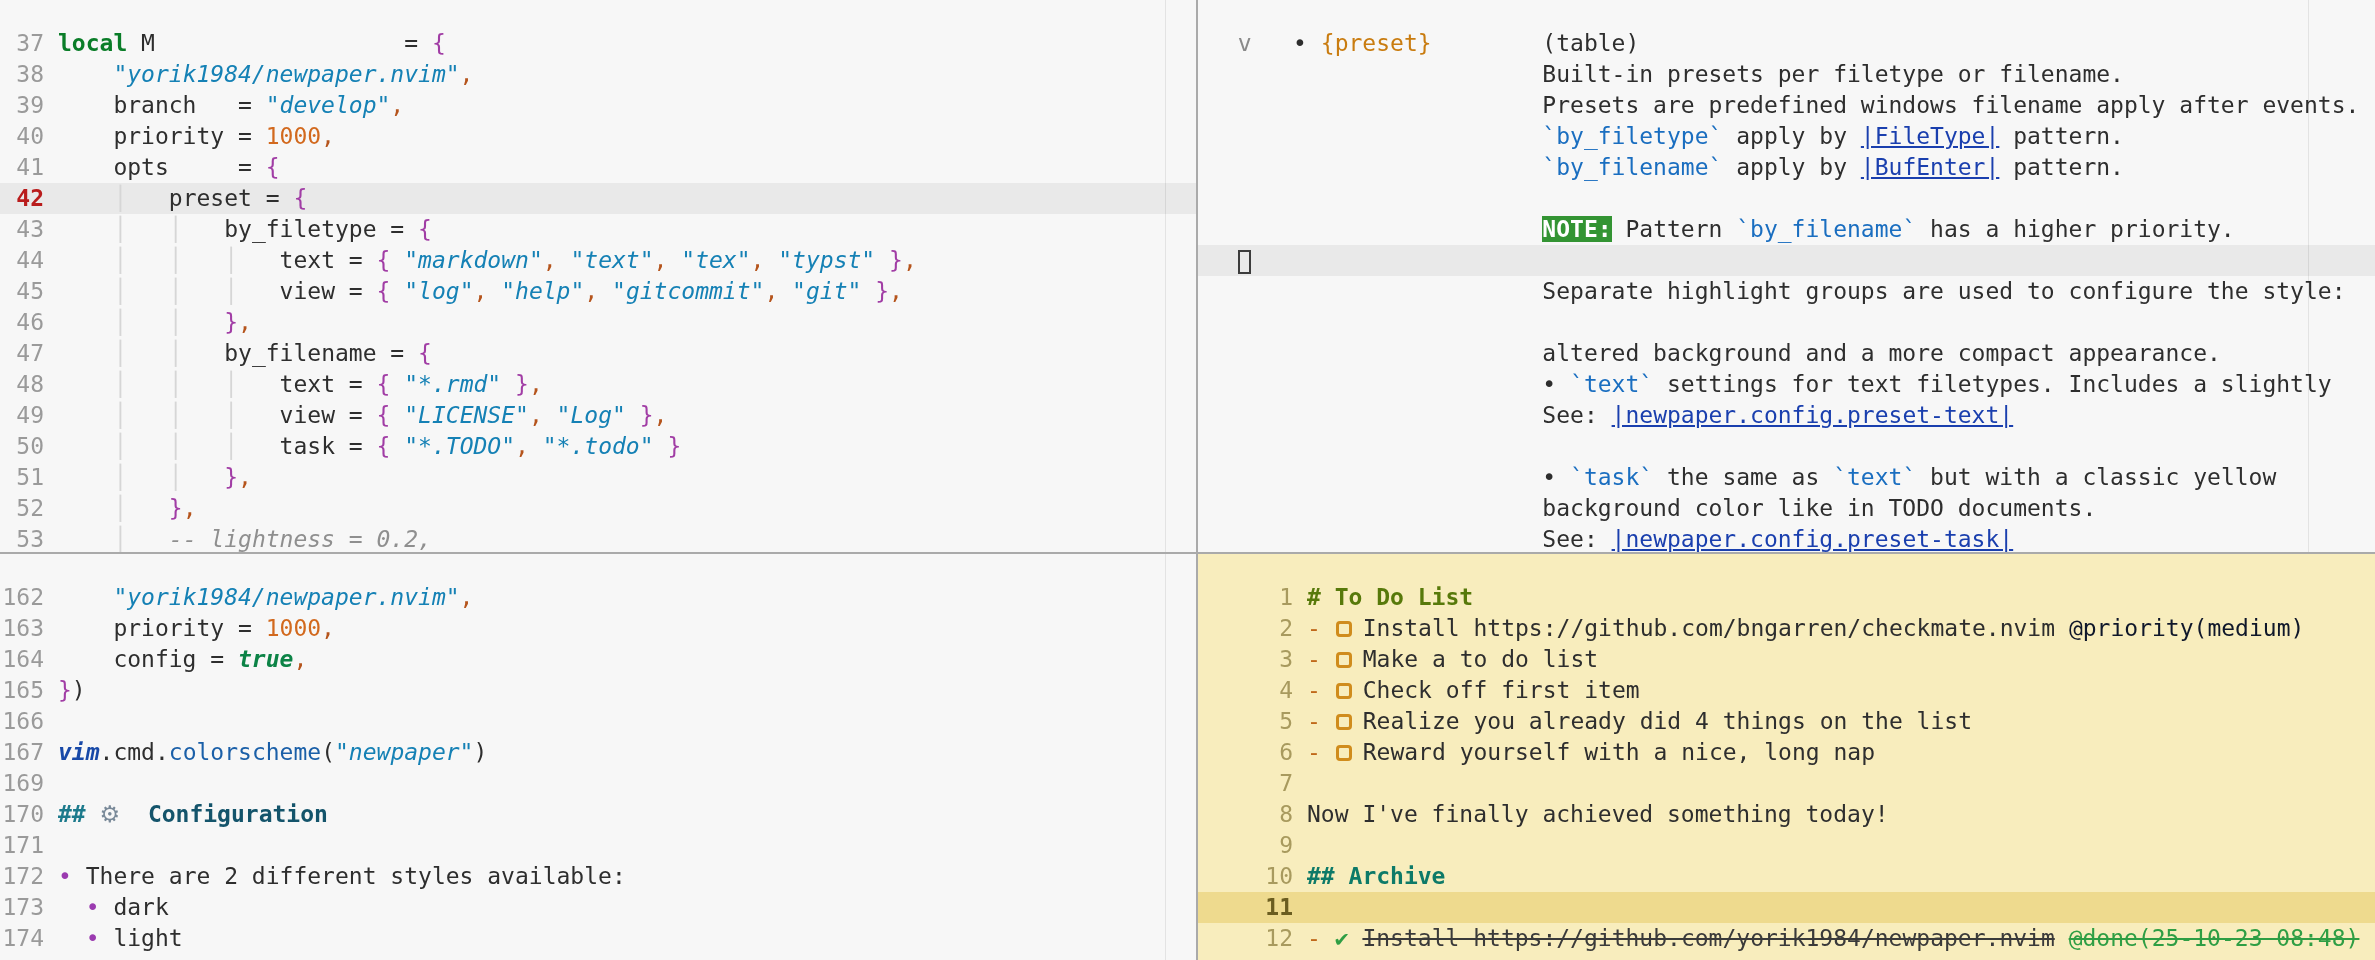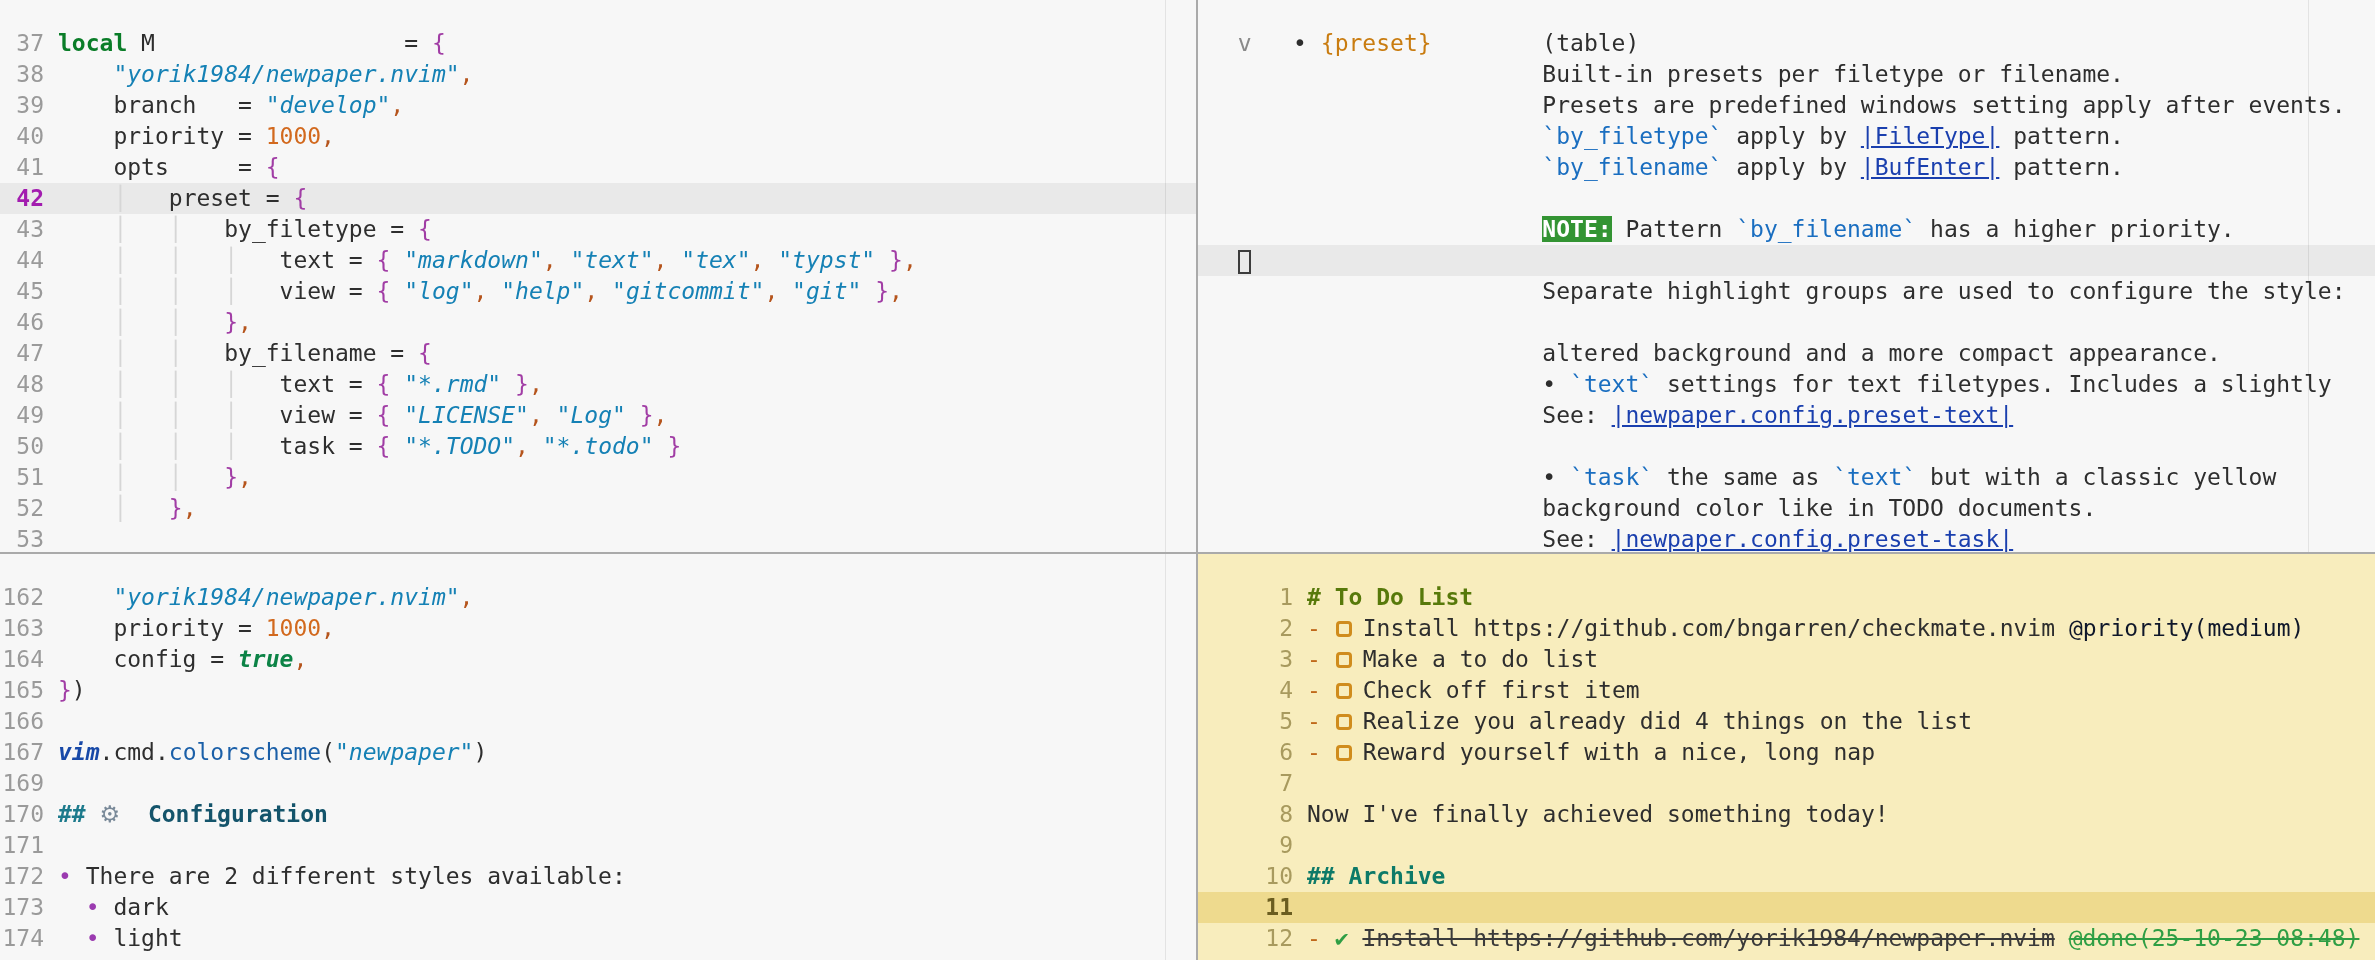--- a/index.html
+++ b/index.html
@@ -11,21 +11,21 @@
   #pane-bottom_left{left:0;top:554px;width:1232px;height:406px;background:#f7f7f7;}
   #pane-bottom_right{left:1198px;top:554px;width:1177px;height:406px;background:#f8edbd;}
   .vsplit{position:absolute;left:1196px;top:0;width:2px;height:960px;background:#aaaaaa;}
   .hsplit{position:absolute;left:0;top:552px;width:2375px;height:2px;background:#aaaaaa;}
   .ccol{position:absolute;top:0;bottom:0;width:1px;background:rgba(0,0,0,0.08);pointer-events:none;}
   .row{display:flex;height:31px;line-height:31px;white-space:pre;}
   .pane .row.cur{background:#e9e9e9;}
   #pane-bottom_right .row.cur{background:#eeda8e;}
   .gut{flex:none;width:44px;margin-right:14px;text-align:right;color:#9a9a9a;}
   #pane-bottom_right .gut{width:95px;margin-right:14px;color:#a89a5e;}
-  .row.cur .gut{color:#a21caf;font-weight:bold;}
+  .row.cur .gut{color:#b91c1c;font-weight:bold;}
   #pane-bottom_right .row.cur .gut{color:#6b5d20;}
   .gut.tl{text-align:left;color:#a89a5e;}
   .txt{white-space:pre;}
   #pane-top_right .txt{padding-left:12px;}
   
   .sg-kw{color:#0a7d28;font-weight:bold;}
   .sg-str{color:#1581b5;font-style:italic;}
   .sg-num{color:#d2691e;}
   .sg-br{color:#a13da5;}
   .sg-dl{color:#b5541c;}
@@ -70,27 +70,27 @@
       <div class="row"><span class="gut">43</span><span class="txt"><span class="sg-t">    </span><span class="sg-gd">│</span><span class="sg-t">   </span><span class="sg-gd">│</span><span class="sg-t">   by_filetype = </span><span class="sg-br">{</span></span></div>
       <div class="row"><span class="gut">44</span><span class="txt"><span class="sg-t">    </span><span class="sg-gd">│</span><span class="sg-t">   </span><span class="sg-gd">│</span><span class="sg-t">   </span><span class="sg-gd">│</span><span class="sg-t">   text = </span><span class="sg-br">{</span><span class="sg-t"> </span><span class="sg-str">"markdown"</span><span class="sg-dl">,</span><span class="sg-t"> </span><span class="sg-str">"text"</span><span class="sg-dl">,</span><span class="sg-t"> </span><span class="sg-str">"tex"</span><span class="sg-dl">,</span><span class="sg-t"> </span><span class="sg-str">"typst"</span><span class="sg-t"> </span><span class="sg-br">}</span><span class="sg-dl">,</span></span></div>
       <div class="row"><span class="gut">45</span><span class="txt"><span class="sg-t">    </span><span class="sg-gd">│</span><span class="sg-t">   </span><span class="sg-gd">│</span><span class="sg-t">   </span><span class="sg-gd">│</span><span class="sg-t">   view = </span><span class="sg-br">{</span><span class="sg-t"> </span><span class="sg-str">"log"</span><span class="sg-dl">,</span><span class="sg-t"> </span><span class="sg-str">"help"</span><span class="sg-dl">,</span><span class="sg-t"> </span><span class="sg-str">"gitcommit"</span><span class="sg-dl">,</span><span class="sg-t"> </span><span class="sg-str">"git"</span><span class="sg-t"> </span><span class="sg-br">}</span><span class="sg-dl">,</span></span></div>
       <div class="row"><span class="gut">46</span><span class="txt"><span class="sg-t">    </span><span class="sg-gd">│</span><span class="sg-t">   </span><span class="sg-gd">│</span><span class="sg-t">   </span><span class="sg-br">}</span><span class="sg-dl">,</span></span></div>
       <div class="row"><span class="gut">47</span><span class="txt"><span class="sg-t">    </span><span class="sg-gd">│</span><span class="sg-t">   </span><span class="sg-gd">│</span><span class="sg-t">   by_filename = </span><span class="sg-br">{</span></span></div>
       <div class="row"><span class="gut">48</span><span class="txt"><span class="sg-t">    </span><span class="sg-gd">│</span><span class="sg-t">   </span><span class="sg-gd">│</span><span class="sg-t">   </span><span class="sg-gd">│</span><span class="sg-t">   text = </span><span class="sg-br">{</span><span class="sg-t"> </span><span class="sg-str">"*.rmd"</span><span class="sg-t"> </span><span class="sg-br">}</span><span class="sg-dl">,</span></span></div>
       <div class="row"><span class="gut">49</span><span class="txt"><span class="sg-t">    </span><span class="sg-gd">│</span><span class="sg-t">   </span><span class="sg-gd">│</span><span class="sg-t">   </span><span class="sg-gd">│</span><span class="sg-t">   view = </span><span class="sg-br">{</span><span class="sg-t"> </span><span class="sg-str">"LICENSE"</span><span class="sg-dl">,</span><span class="sg-t"> </span><span class="sg-str">"Log"</span><span class="sg-t"> </span><span class="sg-br">}</span><span class="sg-dl">,</span></span></div>
       <div class="row"><span class="gut">50</span><span class="txt"><span class="sg-t">    </span><span class="sg-gd">│</span><span class="sg-t">   </span><span class="sg-gd">│</span><span class="sg-t">   </span><span class="sg-gd">│</span><span class="sg-t">   task = </span><span class="sg-br">{</span><span class="sg-t"> </span><span class="sg-str">"*.TODO"</span><span class="sg-dl">,</span><span class="sg-t"> </span><span class="sg-str">"*.todo"</span><span class="sg-t"> </span><span class="sg-br">}</span></span></div>
       <div class="row"><span class="gut">51</span><span class="txt"><span class="sg-t">    </span><span class="sg-gd">│</span><span class="sg-t">   </span><span class="sg-gd">│</span><span class="sg-t">   </span><span class="sg-br">}</span><span class="sg-dl">,</span></span></div>
       <div class="row"><span class="gut">52</span><span class="txt"><span class="sg-t">    </span><span class="sg-gd">│</span><span class="sg-t">   </span><span class="sg-br">}</span><span class="sg-dl">,</span></span></div>
-      <div class="row"><span class="gut">53</span></div>
+      <div class="row"><span class="gut">53</span><span class="txt"><span class="sg-t">    </span><span class="sg-gd">│</span><span class="sg-t">   </span><span class="sg-cm">-- lightness = 0.2,</span></span></div>
     </div>
   <div class="pane" id="pane-top_right">
     <div class="ccol" style="left:1110px"></div>
   <div class="row"><span class="txt"><span class="sg-t">  </span><span class="sg-fold">v</span><span class="sg-t">   • </span><span class="sg-preset">{preset}</span><span class="sg-t">        (table)</span></span></div>
       <div class="row"><span class="txt"><span class="sg-t">                        </span><span class="sg-t">Built-in presets per filetype or filename.</span></span></div>
-      <div class="row"><span class="txt"><span class="sg-t">                        </span><span class="sg-t">Presets are predefined windows setting apply after events.</span></span></div>
+      <div class="row"><span class="txt"><span class="sg-t">                        </span><span class="sg-t">Presets are predefined windows filename apply after events.</span></span></div>
       <div class="row"><span class="txt"><span class="sg-t">                        </span><span class="sg-code">`by_filetype`</span><span class="sg-t"> apply by </span><span class="sg-link">|FileType|</span><span class="sg-t"> pattern.</span></span></div>
       <div class="row"><span class="txt"><span class="sg-t">                        </span><span class="sg-code">`by_filename`</span><span class="sg-t"> apply by </span><span class="sg-link">|BufEnter|</span><span class="sg-t"> pattern.</span></span></div>
       <div class="row"><span class="txt"></span></div>
       <div class="row"><span class="txt"><span class="sg-t">                        </span><span class="sg-note">NOTE:</span><span class="sg-t"> Pattern </span><span class="sg-code">`by_filename`</span><span class="sg-t"> has a higher priority.</span></span></div>
       <div class="row cur"><span class="txt"><span class="sg-t">  </span><span class="sg-cursor"></span></span></div>
       <div class="row"><span class="txt"><span class="sg-t">                        </span><span class="sg-t">Separate highlight groups are used to configure the style:</span></span></div>
       <div class="row"><span class="txt"></span></div>
       <div class="row"><span class="txt"><span class="sg-t">                        </span><span class="sg-t">altered background and a more compact appearance.</span></span></div>
       <div class="row"><span class="txt"><span class="sg-t">                        </span><span class="sg-t">• </span><span class="sg-code">`text`</span><span class="sg-t"> settings for text filetypes. Includes a slightly</span></span></div>
       <div class="row"><span class="txt"><span class="sg-t">                        </span><span class="sg-t">See: </span><span class="sg-link">|newpaper.config.preset-text|</span></span></div>

